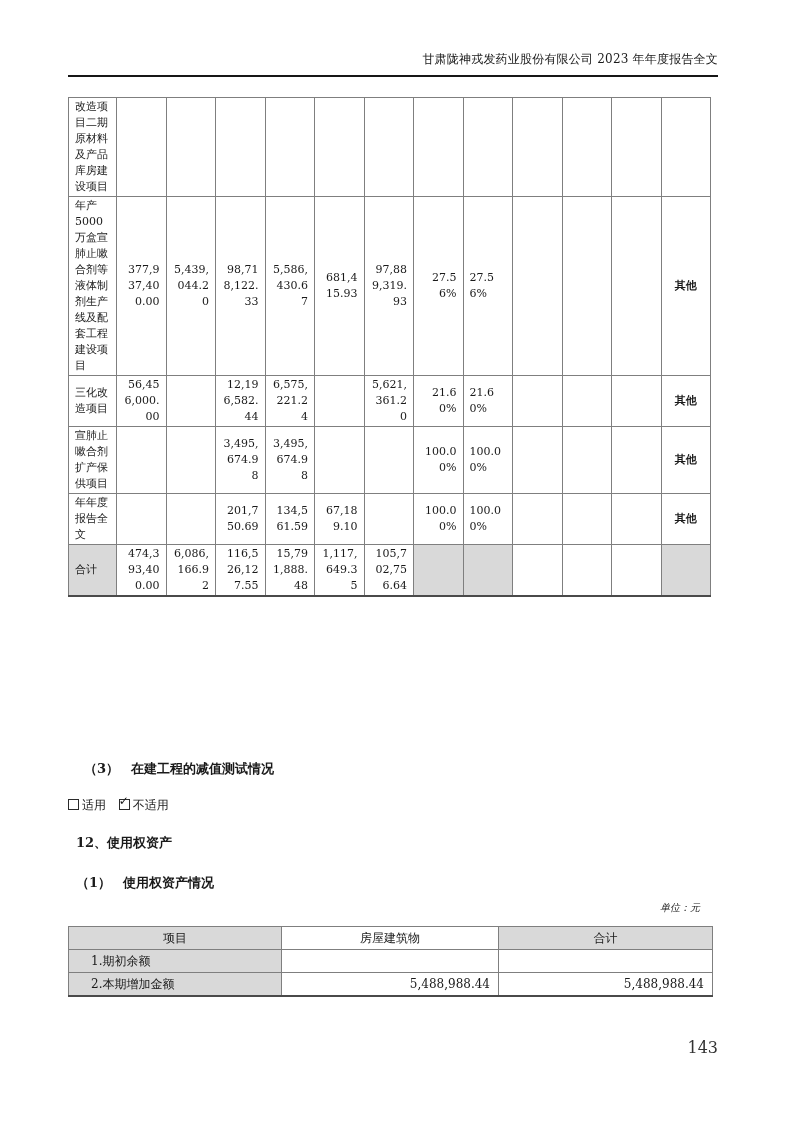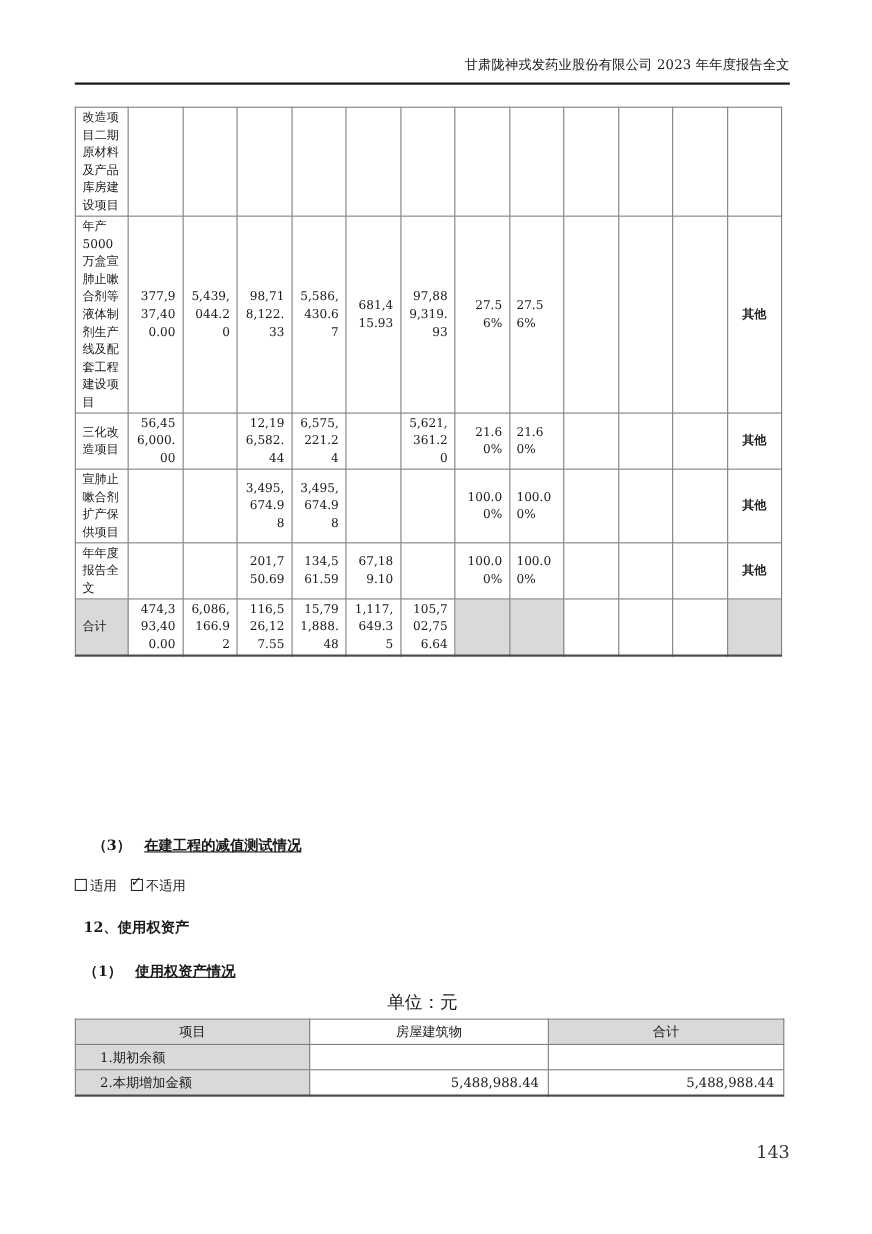--- a/index.html
+++ b/index.html
@@ -23,30 +23,30 @@
   .t1 td.pctl { text-align:left; }
   .t1 td.oth { text-align:center; word-break:normal;font-weight:bold; }
   .t1 { border-bottom:2px solid #4a4a4a; }
   .shade { background:#d9d9d9; }
 
   
   .h-bold { position:absolute; font-weight:bold; font-size:13px; white-space:nowrap; }
   #imp-heading { left:84px; top:760px; }
   #rou-heading { left:76px; top:834px; }
   #rou-sub-heading { left:76px; top:874px;text-align:center; }
-  .h-gap { margin-left:12px;text-decoration:underline; }
+  .h-gap { margin-left:12px; }
 
   
   .checkline { position:absolute; left:68px; top:797px; font-size:12px; }
   .cb { display:inline-block; width:9px; height:9px; border:1px solid #2a2a2a; margin-right:3px; position:relative; vertical-align:-1px; background:#fff; }
   .cb.second { margin-left:9px; }
   .cb .tick { position:absolute; left:-1px; top:-6px; font-size:12px; font-weight:bold; font-family:"DejaVu Sans", sans-serif; }
 
   
-  .unit { position:absolute; left:68px; top:901px; width:644px; box-sizing:border-box; padding-right:12px; text-align:center; font-size:16px; }
+  .unit { position:absolute; left:68px; top:901px; width:644px; box-sizing:border-box; padding-right:12px; text-align:right; font-size:10px;font-style:italic; }
 
   
   .t2 { position:absolute; top:926px; left:68px; width:644px; border-collapse:collapse; table-layout:fixed;
         font-size:12px; line-height:16px; border-bottom:2px solid #4a4a4a; }
   .t2 th, .t2 td { border:1px solid #7f7f7f; padding:3px 8px; vertical-align:middle; }
   .t2 th { font-weight:normal; text-align:center; }
   .t2 td.rlbl { text-align:left; background:#d9d9d9; }
   .t2 td.indent1 { padding-left:22px; }
   .t2 td.val { text-align:right; }
 

